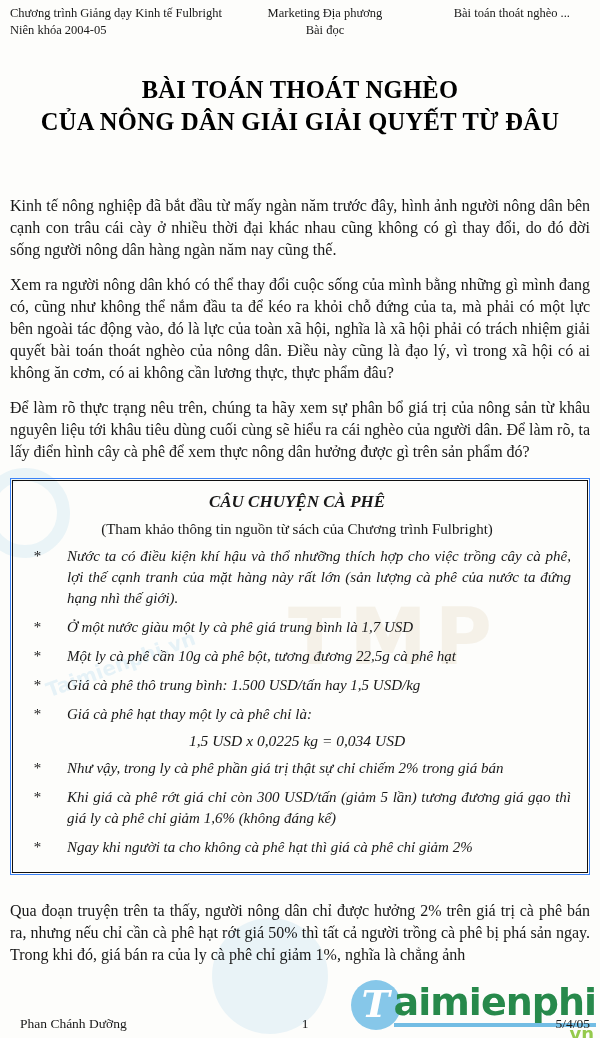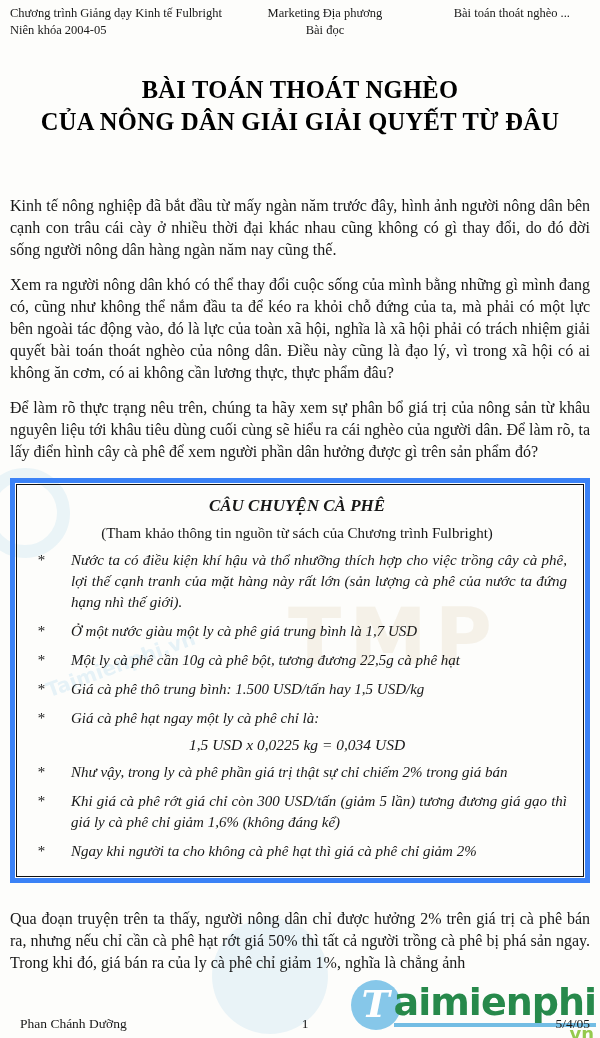--- a/index.html
+++ b/index.html
@@ -25,21 +25,21 @@
   .page-header { display:flex; padding-top:5px;
     font-size:12.5px; line-height:16.5px; }
   .h-left { width:230px; }
   .h-center { width:170px; text-align:center; }
   .h-right { width:160px; text-align:right; }
   .doc-title { margin:36px 0 0; text-align:center; font-weight:bold;
     font-size:24.5px; line-height:32px; color:#000000; letter-spacing:.3px; }
   .body-p { margin:13px 0 0; font-size:16px; line-height:22px; text-align:justify; }
   .body-p.first { margin-top:57px; }
   
-  .story-box { margin-top:15px; border:5px solid #3b82f6; background:rgba(255,255,255,.0); }
+  .story-box { margin-top:15px; border:1px solid #3b82f6; background:rgba(255,255,255,.0); }
   .story-box-inner { border:1px solid #101010; margin:1px; padding:11px 16px 14px 10px; }
   .box-title { text-align:center; font-weight:bold; font-style:italic; font-size:17px; }
   .box-subtitle { margin-top:9px; text-align:center; font-size:15px; }
   .bullet { display:flex; margin-top:8px; font-style:italic; font-size:15px; line-height:21px; }
   .bullet .marker { width:44px; padding-left:10px; box-sizing:border-box; flex:none; }
   .bullet .btext { flex:1; text-align:justify; }
   .formula { margin-top:7px; text-align:center; font-style:italic; font-size:15.5px; }
   .closing { margin-top:25px; }
   
   .brand-watermark { position:absolute; right:4px; bottom:8px; z-index:2;
@@ -86,21 +86,21 @@
       <div class="h-right">Bài toán thoát nghèo ...</div>
     </div>
 
     <h1 class="doc-title">
       <span>BÀI TOÁN THOÁT NGHÈO</span><br>
       <span>CỦA NÔNG DÂN GIẢI GIẢI QUYẾT TỪ ĐÂU</span>
     </h1>
 
     <p class="body-p first">Kinh tế nông nghiệp đã bắt đầu từ mấy ngàn năm trước đây, hình ảnh người nông dân bên cạnh con trâu cái cày ở nhiều thời đại khác nhau cũng không có gì thay đổi, do đó đời sống người nông dân hàng ngàn năm nay cũng thế.</p>
     <p class="body-p">Xem ra người nông dân khó có thể thay đổi cuộc sống của mình bằng những gì mình đang có, cũng như không thể nắm đầu ta để kéo ra khỏi chỗ đứng của ta, mà phải có một lực bên ngoài tác động vào, đó là lực của toàn xã hội, nghĩa là xã hội phải có trách nhiệm giải quyết bài toán thoát nghèo của nông dân. Điều này cũng là đạo lý, vì trong xã hội có ai không ăn cơm, có ai không cần lương thực, thực phẩm đâu?</p>
-    <p class="body-p">Để làm rõ thực trạng nêu trên, chúng ta hãy xem sự phân bổ giá trị của nông sản từ khâu nguyên liệu tới khâu tiêu dùng cuối cùng sẽ hiểu ra cái nghèo của người dân.  Để làm rõ, ta lấy điển hình cây cà phê để xem người phần dân hưởng được gì trên sản phẩm đó?</p>
+    <p class="body-p">Để làm rõ thực trạng nêu trên, chúng ta hãy xem sự phân bổ giá trị của nông sản từ khâu nguyên liệu tới khâu tiêu dùng cuối cùng sẽ hiểu ra cái nghèo của người dân.  Để làm rõ, ta lấy điển hình cây cà phê để xem thực nông dân hưởng được gì trên sản phẩm đó?</p>
 
     <div class="story-box">
       <div class="story-box-inner">
         <div class="box-title">CÂU CHUYỆN CÀ PHÊ</div>
         <div class="box-subtitle">(Tham khảo thông tin nguồn từ sách của Chương trình Fulbright)</div>
 
         <div class="bullet">
           <span class="marker">*</span>
           <span class="btext">Nước ta có điều kiện khí hậu và thổ nhưỡng thích hợp cho việc trồng cây cà phê, lợi thế cạnh tranh của mặt hàng này rất lớn (sản lượng cà phê của nước ta đứng hạng nhì thế giới).</span>
         </div>
@@ -111,21 +111,21 @@
         <div class="bullet">
           <span class="marker">*</span>
           <span class="btext">Một ly cà phê cần 10g cà phê bột, tương đương 22,5g cà phê hạt</span>
         </div>
         <div class="bullet">
           <span class="marker">*</span>
           <span class="btext">Giá cà phê thô trung bình: 1.500 USD/tấn hay 1,5 USD/kg</span>
         </div>
         <div class="bullet">
           <span class="marker">*</span>
-          <span class="btext">Giá cà phê hạt ngay một ly cà phê chỉ là:</span>
+          <span class="btext">Giá cà phê hạt thay một ly cà phê chỉ là:</span>
         </div>
 
         <div class="formula">1,5 USD x 0,0225 kg = 0,034 USD</div>
 
         <div class="bullet">
           <span class="marker">*</span>
           <span class="btext">Như vậy, trong ly cà phê phần giá trị thật sự chỉ chiếm 2% trong giá bán</span>
         </div>
         <div class="bullet">
           <span class="marker">*</span>

